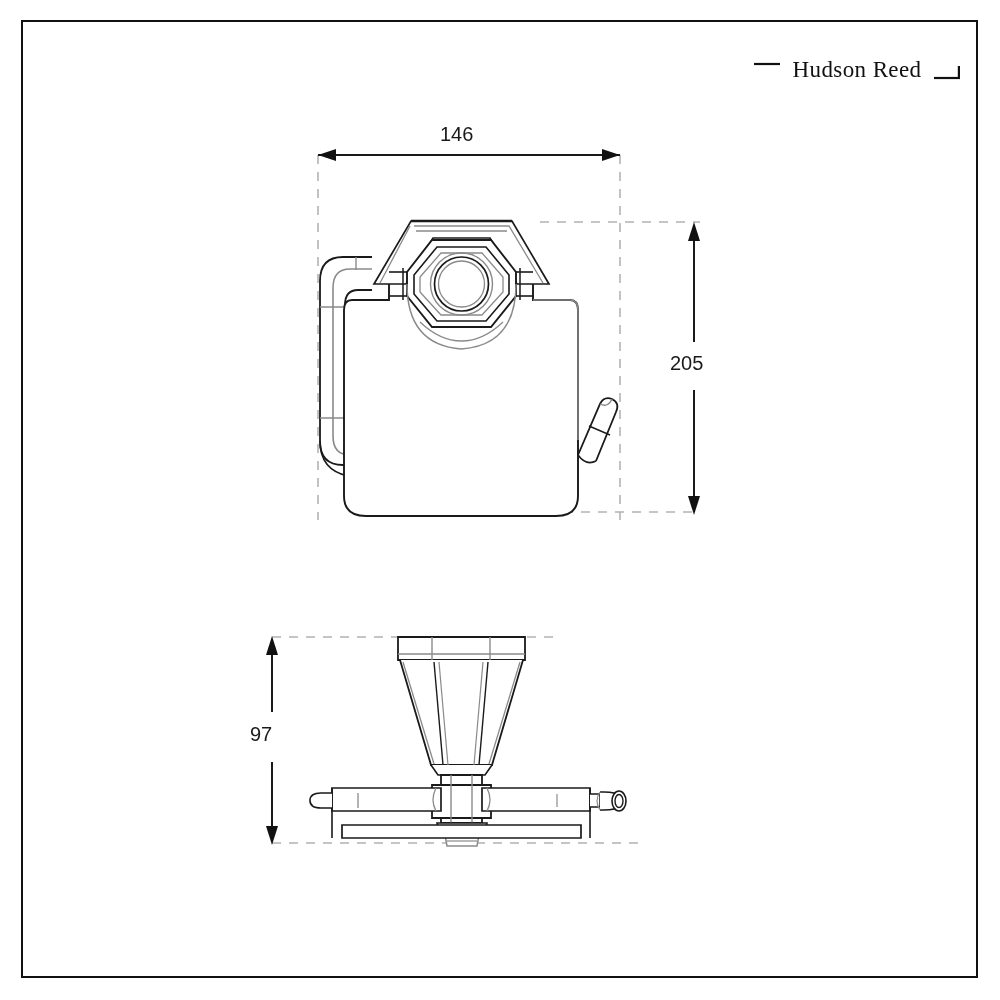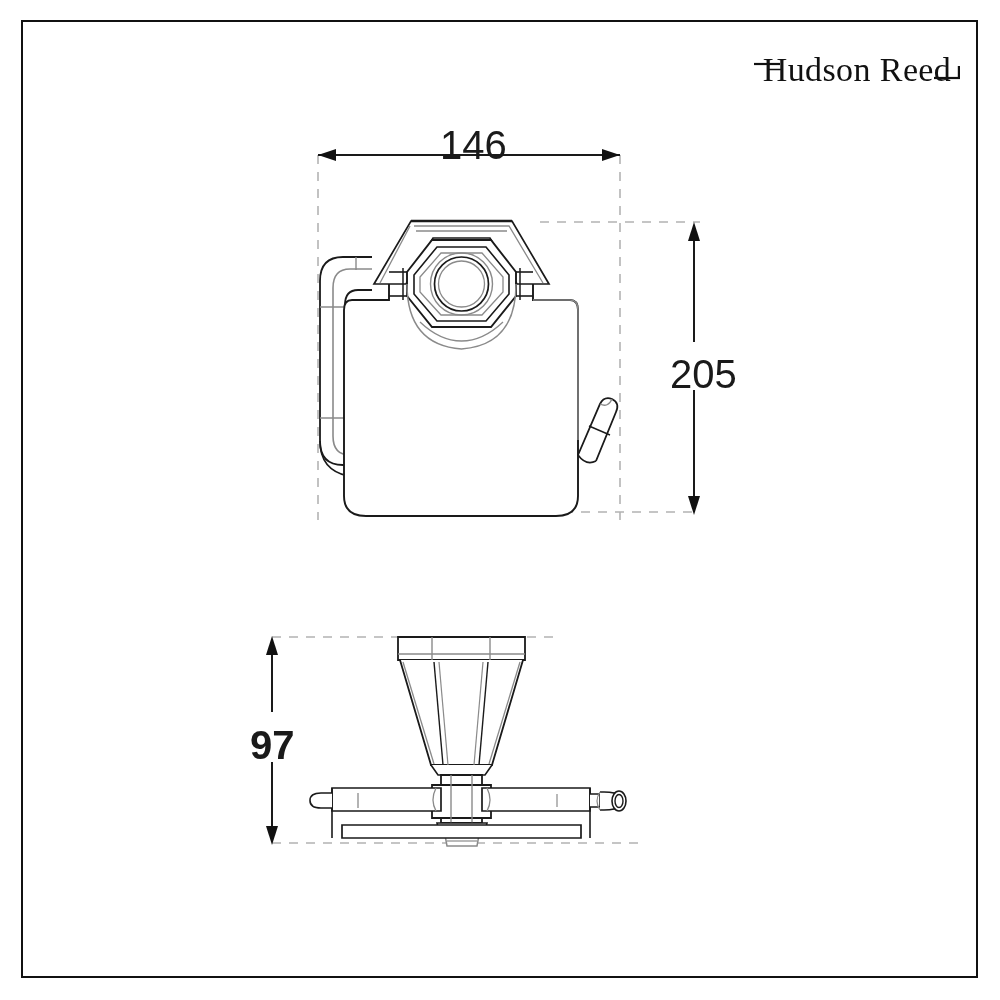--- a/index.html
+++ b/index.html
@@ -33,45 +33,45 @@
     width: 210px;
     height: 44px;
   }
   #brand-wordmark {
     position: absolute;
     left: 0;
     top: 0;
     width: 210px;
     height: 44px;
     font-family: "Liberation Serif", serif;
-    font-size: 34px;
+    font-size: 23px;
     letter-spacing: 0.4px;
     color: #111111;
     text-align: center;
     line-height: 44px;
     white-space: nowrap;
   }
   .svg-layer {
     position: absolute;
     left: 0;
     top: 0;
     width: 1000px;
     height: 1000px;
     pointer-events: none;
   }
   .dim-label {
     position: absolute;
     font-family: "Liberation Sans", sans-serif;
-    font-size: 40px;
+    font-size: 20px;
     color: #1a1a1a;
     white-space: nowrap;
   }
   #dim-width-label  { left: 440px; top: 123px; }
   #dim-height-label { left: 670px; top: 352px; }
-  #dim-depth-label  { left: 250px; top: 723px; font-weight: bold; }
+  #dim-depth-label  { left: 250px; top: 723px; }
 </style>
 </head>
 <body>
 
 <div id="page">
 
   <div id="sheet-border"></div>
 
   <div id="brand-logo">
     <svg class="svg-layer" style="width:210px;height:44px;left:0;top:0;" viewBox="0 0 210 44">

